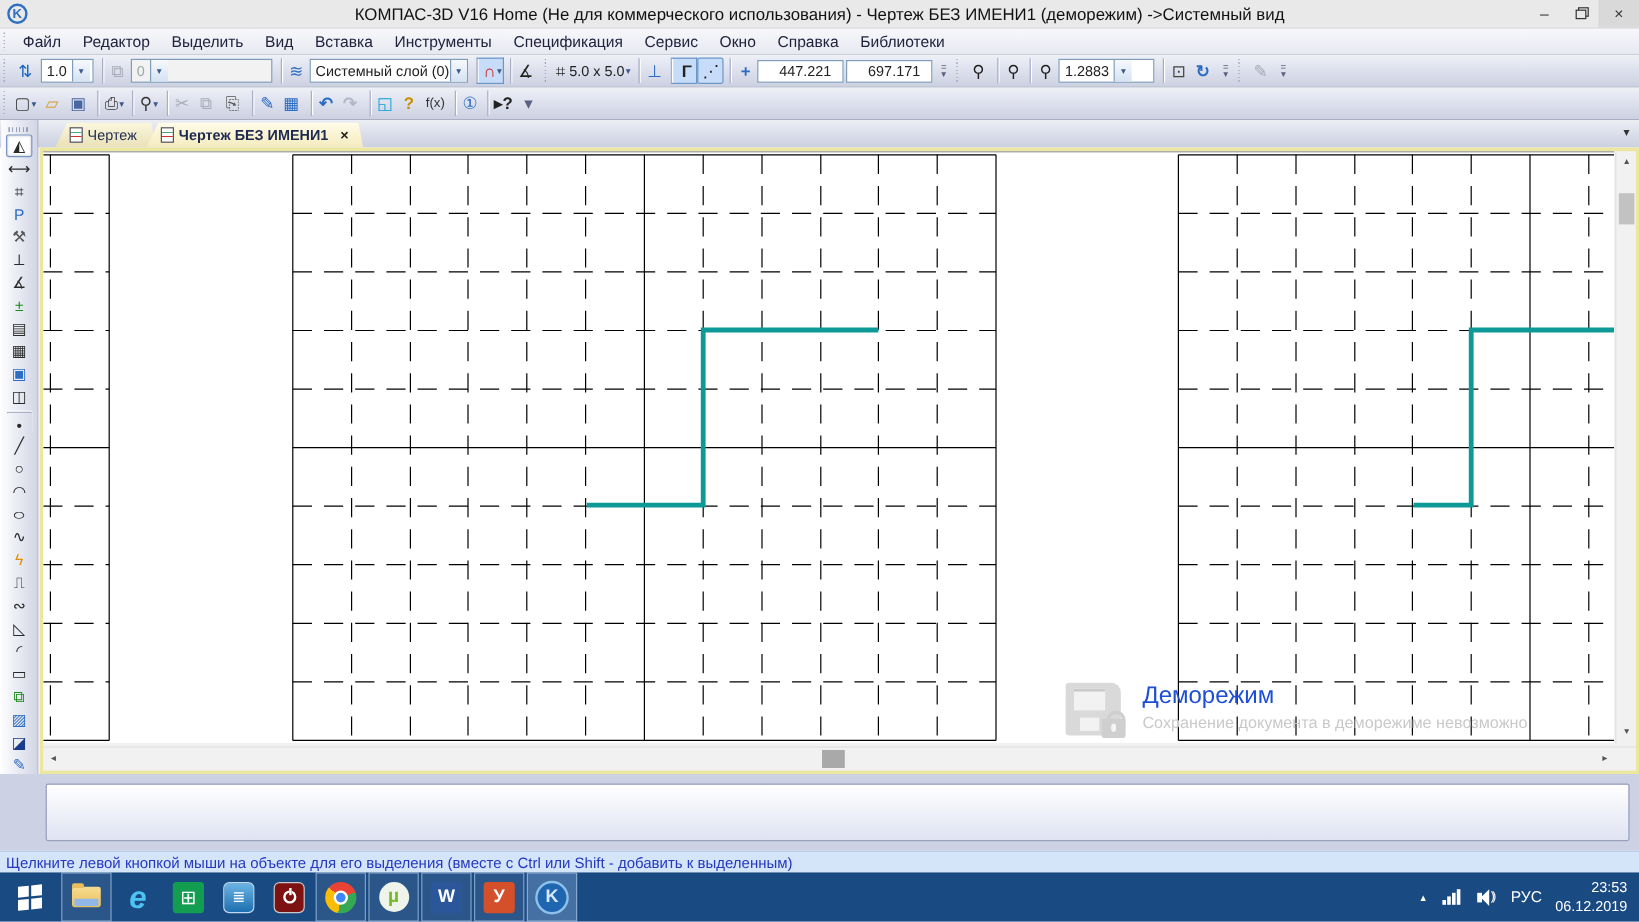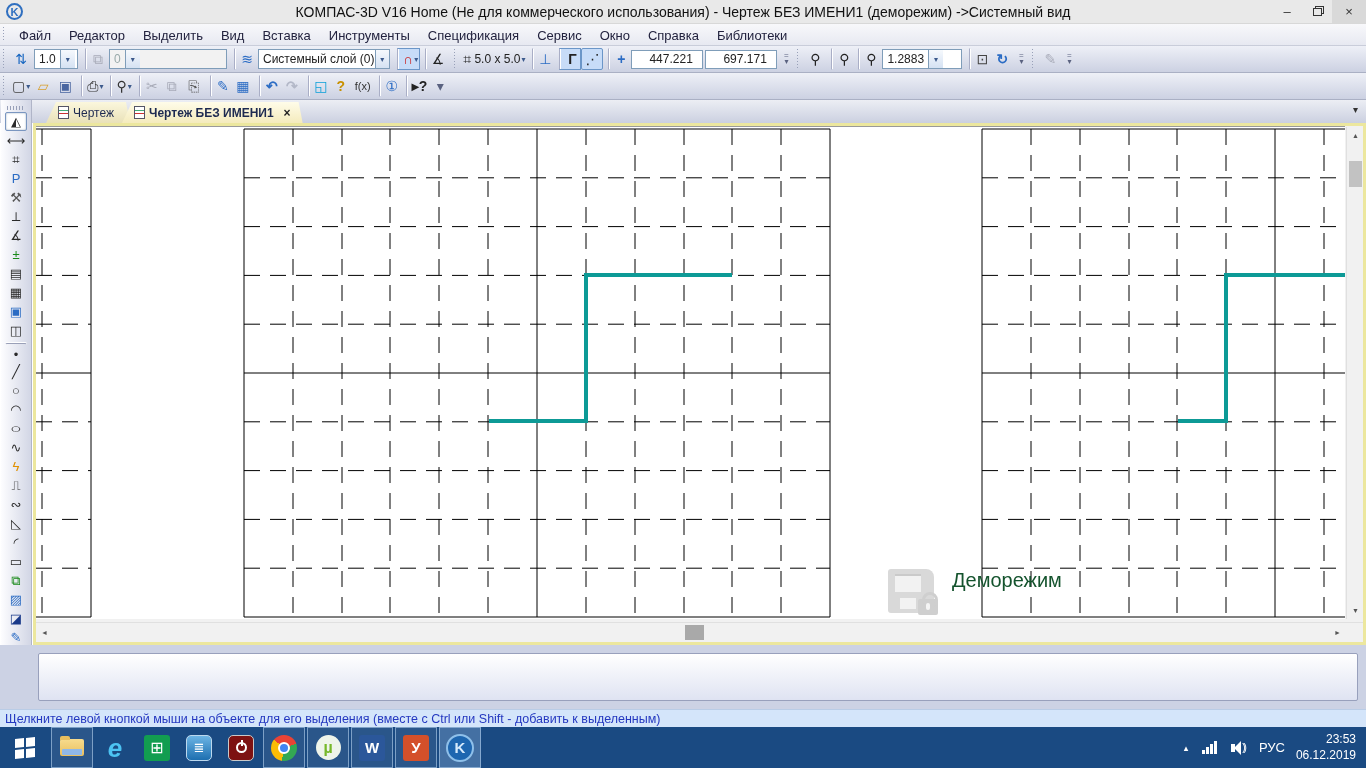--- a/index.html
+++ b/index.html
@@ -63,21 +63,21 @@
   #sheet-svg { position:absolute; left:0; top:0; }
   
   #wm { position:absolute; left:852px; top:442px; display:flex; }
   #wm-icon { position:relative; width:46px; height:44px; background:#d9d9d9; border-radius:3px 8px 3px 3px; }
   #wm-icon .label { position:absolute; left:7px; top:5px; width:26px; height:18px; background:#f2f2f2; box-shadow:inset 0 4px 0 -2px #cacaca, inset 0 9px 0 -7px #cacaca, inset 0 14px 0 -12px #cacaca; }
   #wm-icon .shutter { position:absolute; left:12px; bottom:4px; width:16px; height:11px; background:#f2f2f2; }
   #wm-icon .lock { position:absolute; right:-4px; bottom:-2px; width:20px; height:16px; background:#cfcfcf; border-radius:2px; }
   #wm-icon .lock::before { content:""; position:absolute; left:4px; top:-7px; width:10px; height:10px; border:3px solid #cfcfcf; border-radius:50%; }
   #wm-icon .lock::after { content:""; position:absolute; left:8px; top:4px; width:4px; height:7px; background:#f5f5f5; border-radius:2px; }
   #wm-text { margin-left:18px; }
-  #wm-title { font-size:20px; color:#14532d; }
+  #wm-title { font-size:20px; color:#1d4ed8; }
   #wm-sub { font-size:13.5px; color:#c9c9c9; margin-top:3px; white-space:nowrap; }
 
   
   .sb-track { position:absolute; background:#f1f1f1; }
   #vscroll { right:0; top:1px; width:17px; height:492px; border-left:1px solid #e0e0e0; }
   #hscroll { left:0; bottom:0; width:1327px; height:20px; border-top:1px solid #e0e0e0; display:flex; align-items:center; }
   .sb-arrow { color:#555; font-size:9px; width:17px; height:17px; display:flex; align-items:center; justify-content:center; }
   #vthumb { position:absolute; left:2px; top:34px; width:13px; height:26px; background:#c2c2c2; }
   #hthumb { position:absolute; left:649px; top:2px; width:19px; height:15px; background:#a9a9a9; }
   #hscroll .sb-arrow.right { margin-left:auto; margin-right:17px; }
@@ -454,20 +454,21 @@
         <polyline points="1142,294 1190,294 1190,148 1310,148" fill="none" stroke="#0d9a96" stroke-width="4"></polyline>
       </svg>
     <div id="wm">
       <div id="wm-icon">
         <span class="label"></span>
           <span class="shutter"></span>
           <span class="lock"></span>
       </div>
       <div id="wm-text">
         <div id="wm-title">Деморежим</div>
+        <div id="wm-sub">Сохранение документа в деморежиме невозможно</div>
       </div>
     </div>
   </div>
   <div id="vscroll" class="sb-track">
     <div class="sb-arrow" style="font-size:7px">▲</div>
     <div id="vthumb"></div>
     <div class="sb-arrow" style="position:absolute;bottom:0;font-size:7px">▼</div>
   </div>
   <div id="hscroll" class="sb-track">
     <div class="sb-arrow" style="font-size:7px">◄</div>

